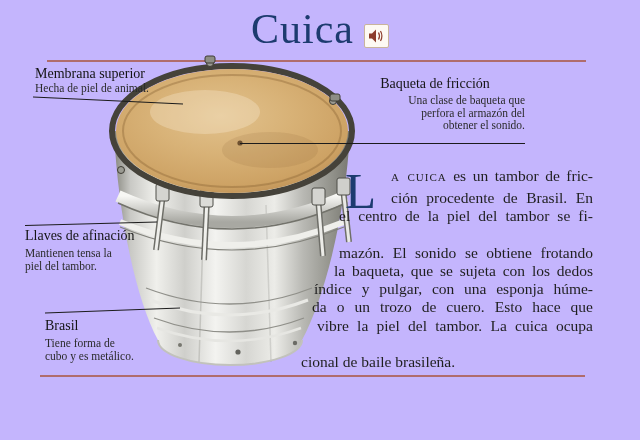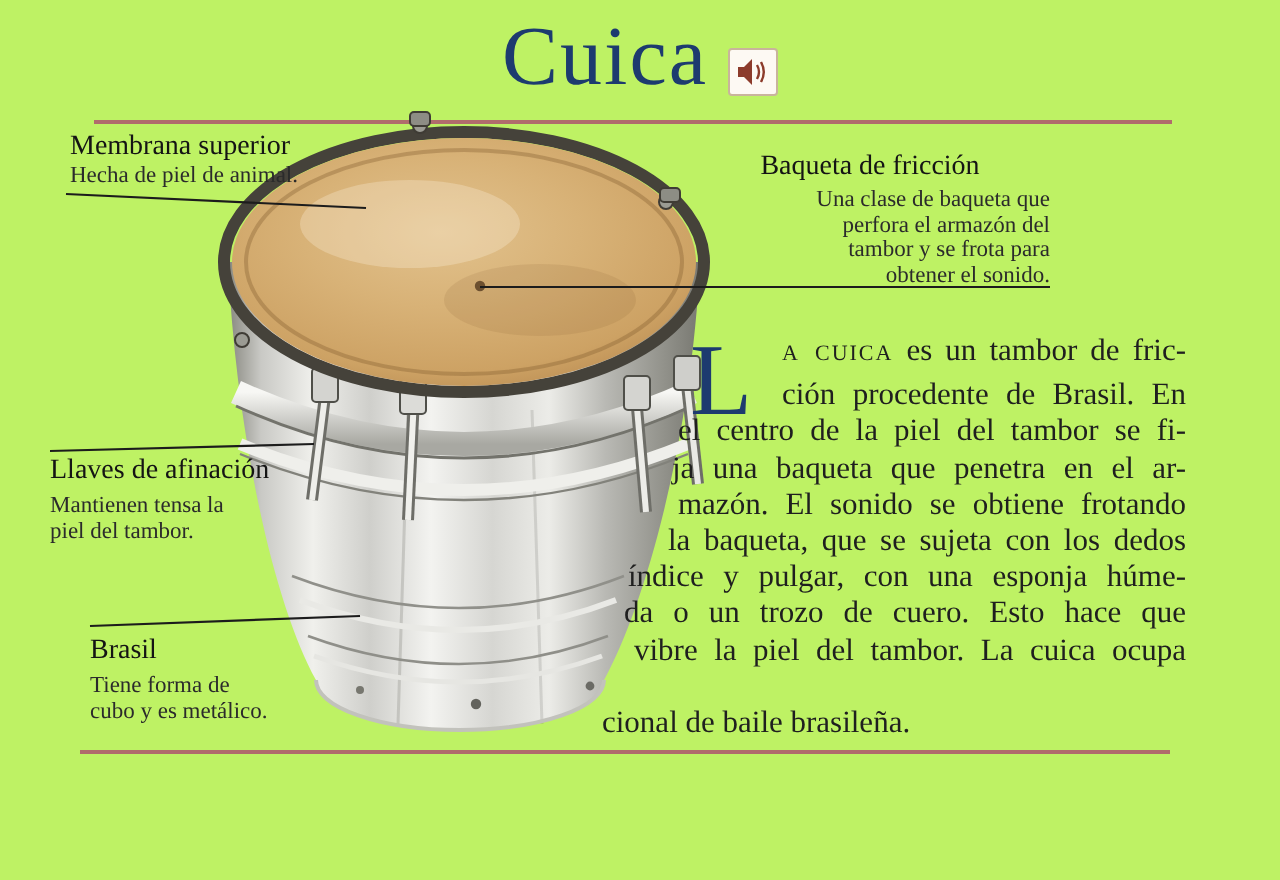--- a/index.html
+++ b/index.html
@@ -1,16 +1,16 @@
 <!DOCTYPE html>
 <html><head>
 <meta charset="utf-8">
 <style>
   html,body{margin:0;padding:0;background:#fff;}
-  .page{position:relative;width:640px;height:440px;background:#bef264;overflow:hidden;
+  .page{position:relative;width:640px;height:440px;background:#c4b5fd;overflow:hidden;
         font-family:"Liberation Serif","DejaVu Serif",serif;color:#1f1f1f;}
 
   
   .title-row{position:absolute;top:2px;left:0;width:640px;height:54px;
              display:flex;align-items:center;justify-content:center;}
   .page-title{font-size:42px;line-height:50px;color:#1d3b6f;letter-spacing:1px;font-weight:normal;}
   .audio-button{width:23px;height:22px;margin-left:10px;margin-top:14px;
                 border:1px solid #c9b49c;background:#fdf9f3;border-radius:2px;
                 display:flex;align-items:center;justify-content:center;cursor:pointer;}
   .rule{position:absolute;height:2px;background:#b06c6c;}
@@ -162,42 +162,40 @@
 
   <div class="callout co-membrana">
     <div class="c-title">Membrana superior</div>
     <div class="c-line">Hecha de piel de animal.</div>
   </div>
 
   <div class="callout co-baqueta">
     <div class="c-title">Baqueta de fricción</div>
     <div class="c-line">Una clase de baqueta que</div>
     <div class="c-line">perfora el armazón del</div>
-    <div class="c-line">tambor y se frota para</div>
     <div class="c-line">obtener el sonido.</div>
   </div>
 
   <div class="callout co-llaves">
     <div class="c-title">Llaves de afinación</div>
     <div class="c-line">Mantienen tensa la</div>
     <div class="c-line">piel del tambor.</div>
   </div>
 
   <div class="callout co-cuerpo">
     <div class="c-title">Brasil</div>
     <div class="c-line">Tiene forma de</div>
     <div class="c-line">cubo y es metálico.</div>
   </div>
 
   <div class="dropcap">L</div>
 
   <div class="bline ln0"><span class="sc">a cuica</span><span> es un tambor de fric-</span></div>
   <div class="bline ln1">ción procedente de Brasil. En</div>
   <div class="bline ln2">el centro de la piel del tambor se fi-</div>
-  <div class="bline ln3">ja una baqueta que penetra en el ar-</div>
   <div class="bline ln4">mazón. El sonido se obtiene frotando</div>
   <div class="bline ln5">la baqueta, que se sujeta con los dedos</div>
   <div class="bline ln6">índice y pulgar, con una esponja húme-</div>
   <div class="bline ln7">da o un trozo de cuero. Esto hace que</div>
   <div class="bline ln8">vibre la piel del tambor. La cuica ocupa</div>
   <div class="bline ln10 last">cional de baile brasileña.</div>
 
 </div>
 
 </body></html>

